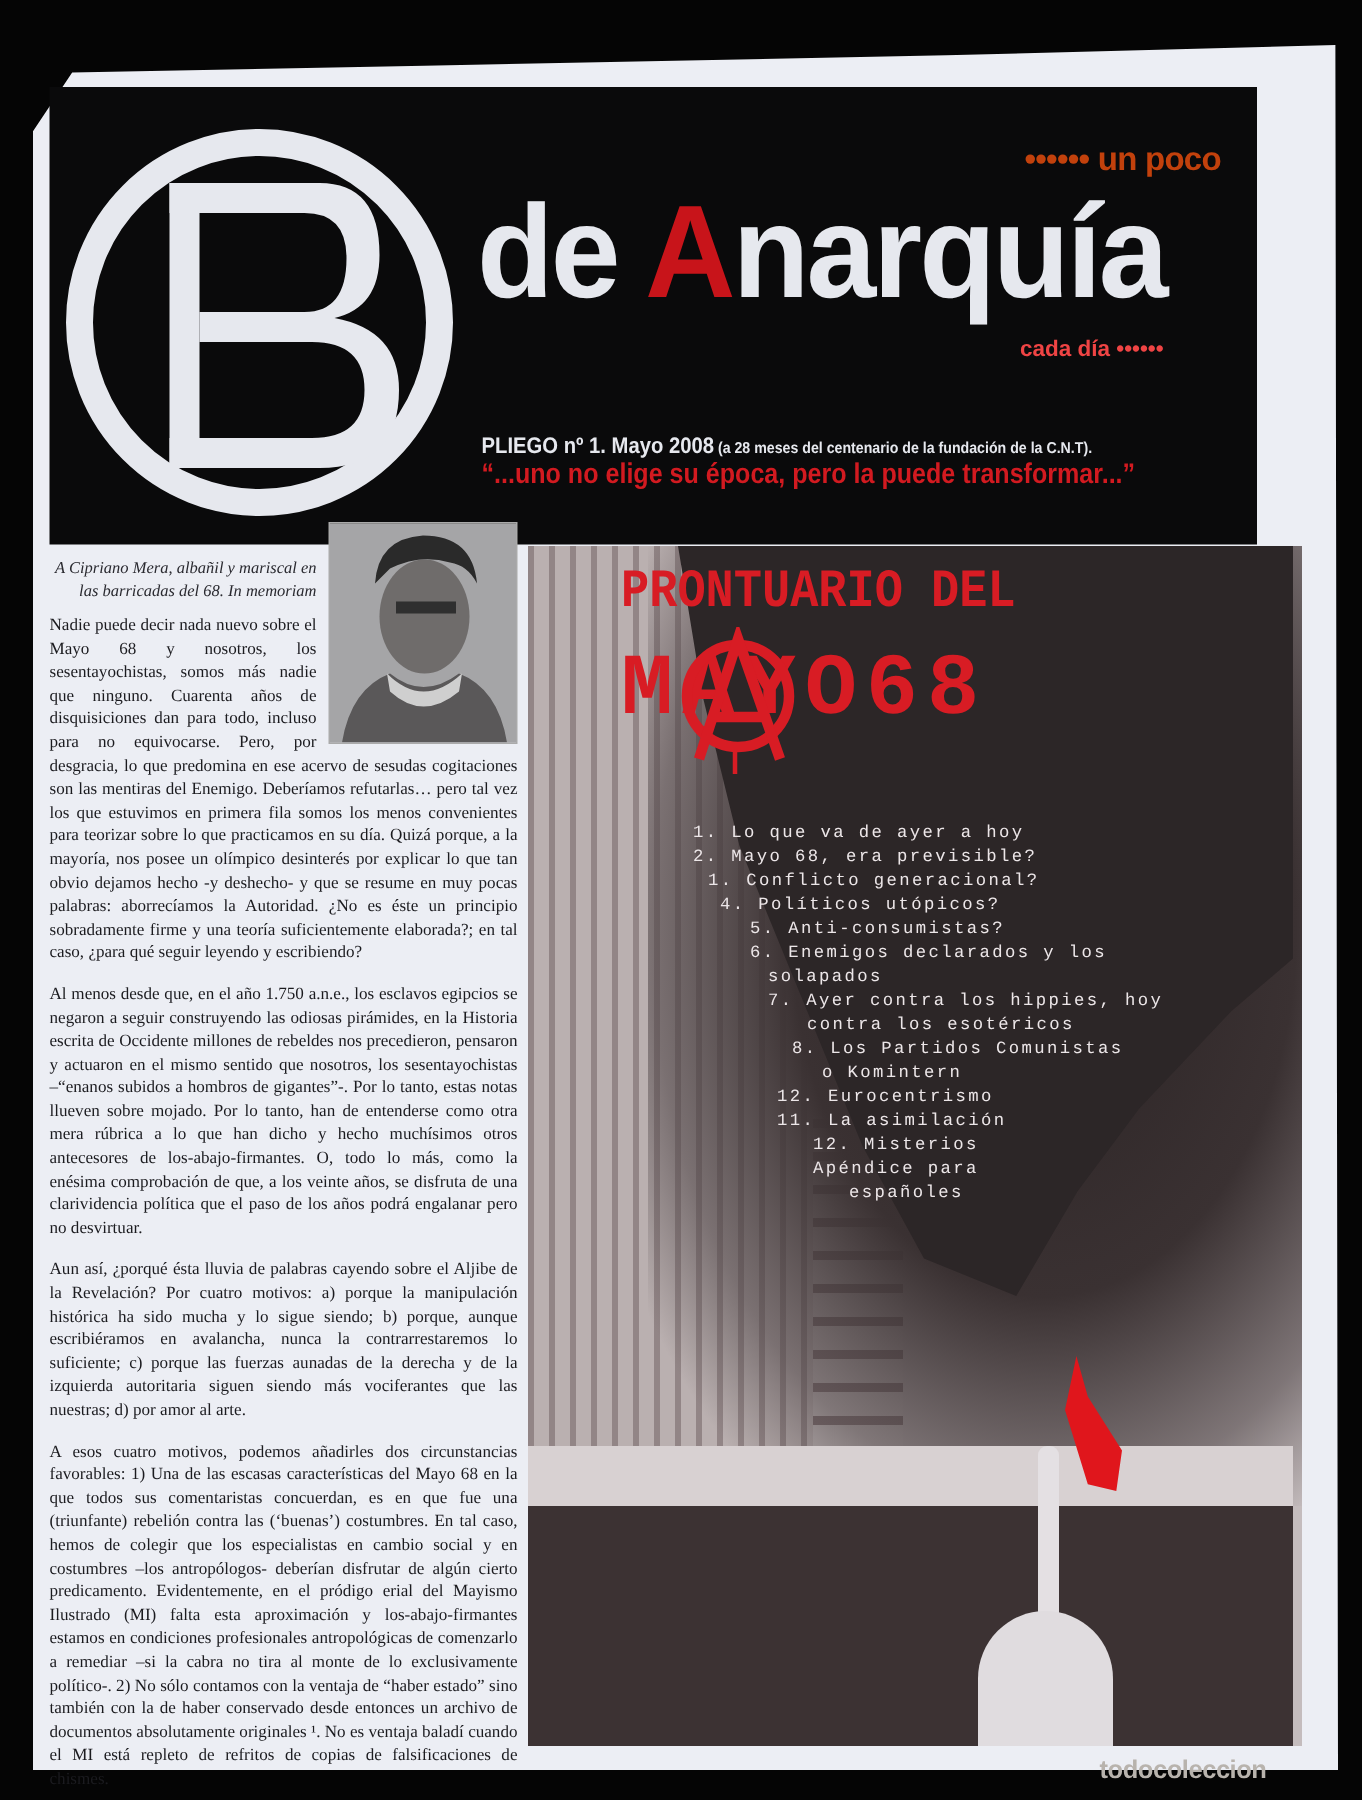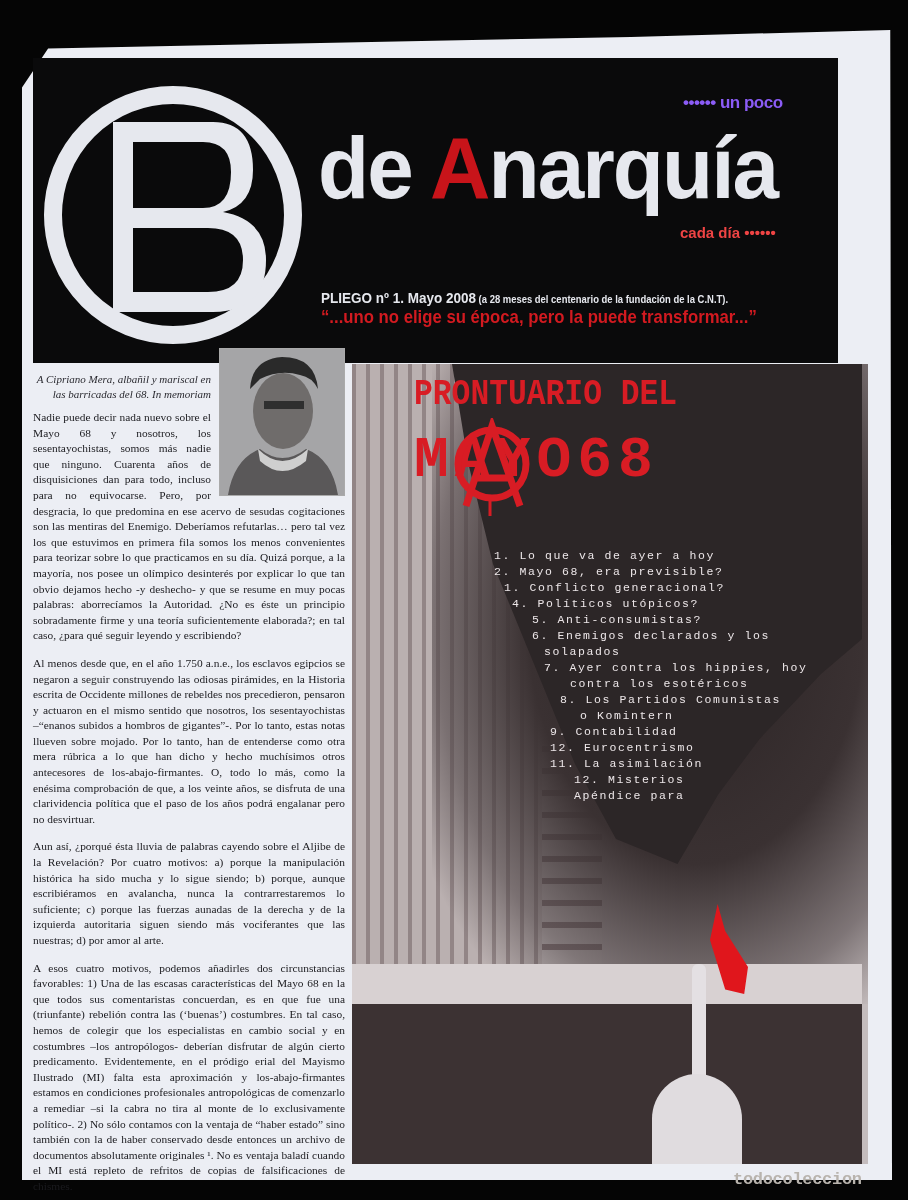--- a/index.html
+++ b/index.html
@@ -1,21 +1,21 @@
 <!DOCTYPE html>
 <html><head>
 <meta charset="utf-8">
 <style>
   html,body{margin:0;padding:0;}
   body{width:908px;height:1200px;background:#050505;position:relative;overflow:hidden;font-family:"Liberation Serif",serif;}
   .paper{position:absolute;left:22px;top:30px;width:870px;height:1150px;background:#eceef4;
     clip-path:polygon(3% 1.6%,30% 1.2%,70% 0.6%,99.8% 0%,100% 100%,0% 100%,0% 5%);}
   .banner{position:absolute;left:33px;top:58px;width:805px;height:305px;background:#0a0a0b;}
   .logo{position:absolute;left:38px;top:80px;width:270px;height:270px;}
-  .tag-top{position:absolute;left:683px;top:93px;color:#8b5cf6;font-family:"Liberation Sans",sans-serif;font-weight:bold;font-size:17px;letter-spacing:-0.5px;}
+  .tag-top{position:absolute;left:683px;top:93px;color:#c2410c;font-family:"Liberation Sans",sans-serif;font-weight:bold;font-size:22px;letter-spacing:-0.5px;}
   .title{position:absolute;left:318px;top:124px;font-family:"Liberation Sans",sans-serif;font-weight:bold;font-size:88px;line-height:88px;color:#e6e8ee;letter-spacing:-2px;transform:scaleX(0.95);transform-origin:left;}
   .title .red{color:#c8141a;}
   .tag-bot{position:absolute;left:680px;top:224px;color:#ef4444;font-family:"Liberation Sans",sans-serif;font-weight:bold;font-size:15px;}
   .issue{position:absolute;left:321px;top:289px;color:#e6e8ee;font-family:"Liberation Sans",sans-serif;font-weight:bold;font-size:15px;transform:scaleX(0.9);transform-origin:left;white-space:nowrap;}
   .issue small{font-size:10.5px;}
   .motto{position:absolute;left:321px;top:306px;color:#d21a20;font-family:"Liberation Sans",sans-serif;font-weight:bold;font-size:19px;white-space:nowrap;transform:scaleX(0.88);transform-origin:left;}
   .col{position:absolute;left:33px;top:372px;width:312px;font-size:11.4px;line-height:15.6px;color:#1b1b1f;text-align:justify;}
   .col p{margin:0 0 12px 0;}
   .dedication{width:178px;text-align:right;font-style:italic;font-size:11px;line-height:15px;margin-bottom:8px;color:#2a2a30;}
   .portrait{float:right;width:124px;height:146px;margin:-62px 0 4px 8px;background:linear-gradient(#b6b6b6,#8e8e90);position:relative;overflow:hidden;border:1px solid #aaa;}
@@ -26,23 +26,23 @@
     background:repeating-linear-gradient(0deg,#7c6c6e 0 6px,#c7bfbf 6px 22px);}
   .smoke{position:absolute;left:80px;top:0;width:440px;height:640px;background:radial-gradient(ellipse at 60% 40%,#2a2324 0%,#3a3132 45%,rgba(80,70,72,.6) 70%,rgba(0,0,0,0) 85%);}
   .dark{position:absolute;left:100px;top:0;width:410px;height:500px;background:#2c2627;clip-path:polygon(0 0,100% 0,100% 55%,90% 62%,75% 75%,65% 86%,55% 100%,40% 95%,30% 80%,20% 60%,10% 40%,4% 20%);}
   .ground{position:absolute;left:0;top:640px;width:510px;height:160px;background:#3c3233;}
   .pavement{position:absolute;left:0;top:600px;width:510px;height:50px;background:#d8d1d2;}
   .pole{position:absolute;left:340px;top:600px;width:14px;height:140px;background:#e4e0e3;border-radius:6px;}
   .base{position:absolute;left:300px;top:710px;width:90px;height:90px;background:#e0dcdf;border-radius:45px 45px 0 0;}
   .flag{position:absolute;left:358px;top:540px;width:38px;height:90px;background:#e0161c;clip-path:polygon(20% 0,40% 30%,100% 70%,90% 100%,40% 95%,0 40%);}
   .p-title1{position:absolute;left:62px;top:10px;font-family:"Liberation Mono",monospace;font-weight:bold;font-size:36px;color:#d81c24;letter-spacing:0px;transform:scaleX(0.87);transform-origin:left;white-space:nowrap;}
   .p-title2{position:absolute;left:62px;top:64px;font-family:"Liberation Mono",monospace;font-weight:bold;font-size:58px;color:#d81c24;letter-spacing:6px;white-space:nowrap;}
-  .toc{position:absolute;left:110px;top:184px;font-family:"Liberation Mono",monospace;font-size:11.5px;line-height:16px;color:#ece6e8;letter-spacing:1.6px;margin-left:32px;}
+  .toc{position:absolute;left:110px;top:184px;font-family:"Liberation Mono",monospace;font-size:11.5px;line-height:16px;color:#ece6e8;letter-spacing:1.6px;}
   .toc div{white-space:nowrap;}
-  .watermark{position:absolute;left:733px;top:1170px;font-family:Liberation Mono, monospace;font-weight:bold;font-size:17px;color:#b8b3ad;letter-spacing:-0.3px;}
+  .watermark{position:absolute;left:733px;top:1170px;font-family:Liberation Sans, sans-serif;font-weight:bold;font-size:17px;color:#b8b3ad;letter-spacing:-0.3px;}
 </style>
 </head>
 <body>
 
 <div class="paper"></div>
 
 <div class="banner"></div>
 
 <svg class="logo" viewBox="0 0 270 270">
   <circle cx="135" cy="135" r="120" fill="none" stroke="#e6e8ee" stroke-width="18"></circle>
@@ -96,21 +96,21 @@
     <div style="padding-left:0px">2. Mayo 68,   era previsible?</div>
     <div style="padding-left:10px">1. Conflicto generacional?</div>
     <div style="padding-left:18px">4. Políticos utópicos?</div>
     <div style="padding-left:38px">5. Anti-consumistas?</div>
     <div style="padding-left:38px">6. Enemigos declarados y los</div>
     <div style="padding-left:50px">solapados</div>
     <div style="padding-left:50px">7. Ayer contra los hippies, hoy</div>
     <div style="padding-left:76px">contra los esotéricos</div>
     <div style="padding-left:66px">8. Los Partidos Comunistas</div>
     <div style="padding-left:86px">o Komintern</div>
-    <div style="padding-left:56px">9. Contabilidad</div>
     <div style="padding-left:56px">12. Eurocentrismo</div>
     <div style="padding-left:56px">11. La asimilación</div>
     <div style="padding-left:80px">12. Misterios</div>
     <div style="padding-left:80px">Apéndice para</div>
+    <div style="padding-left:104px">españoles</div>
   </div>
 </div>
 
 <div class="watermark">todocoleccion</div>
 
 </body></html>

